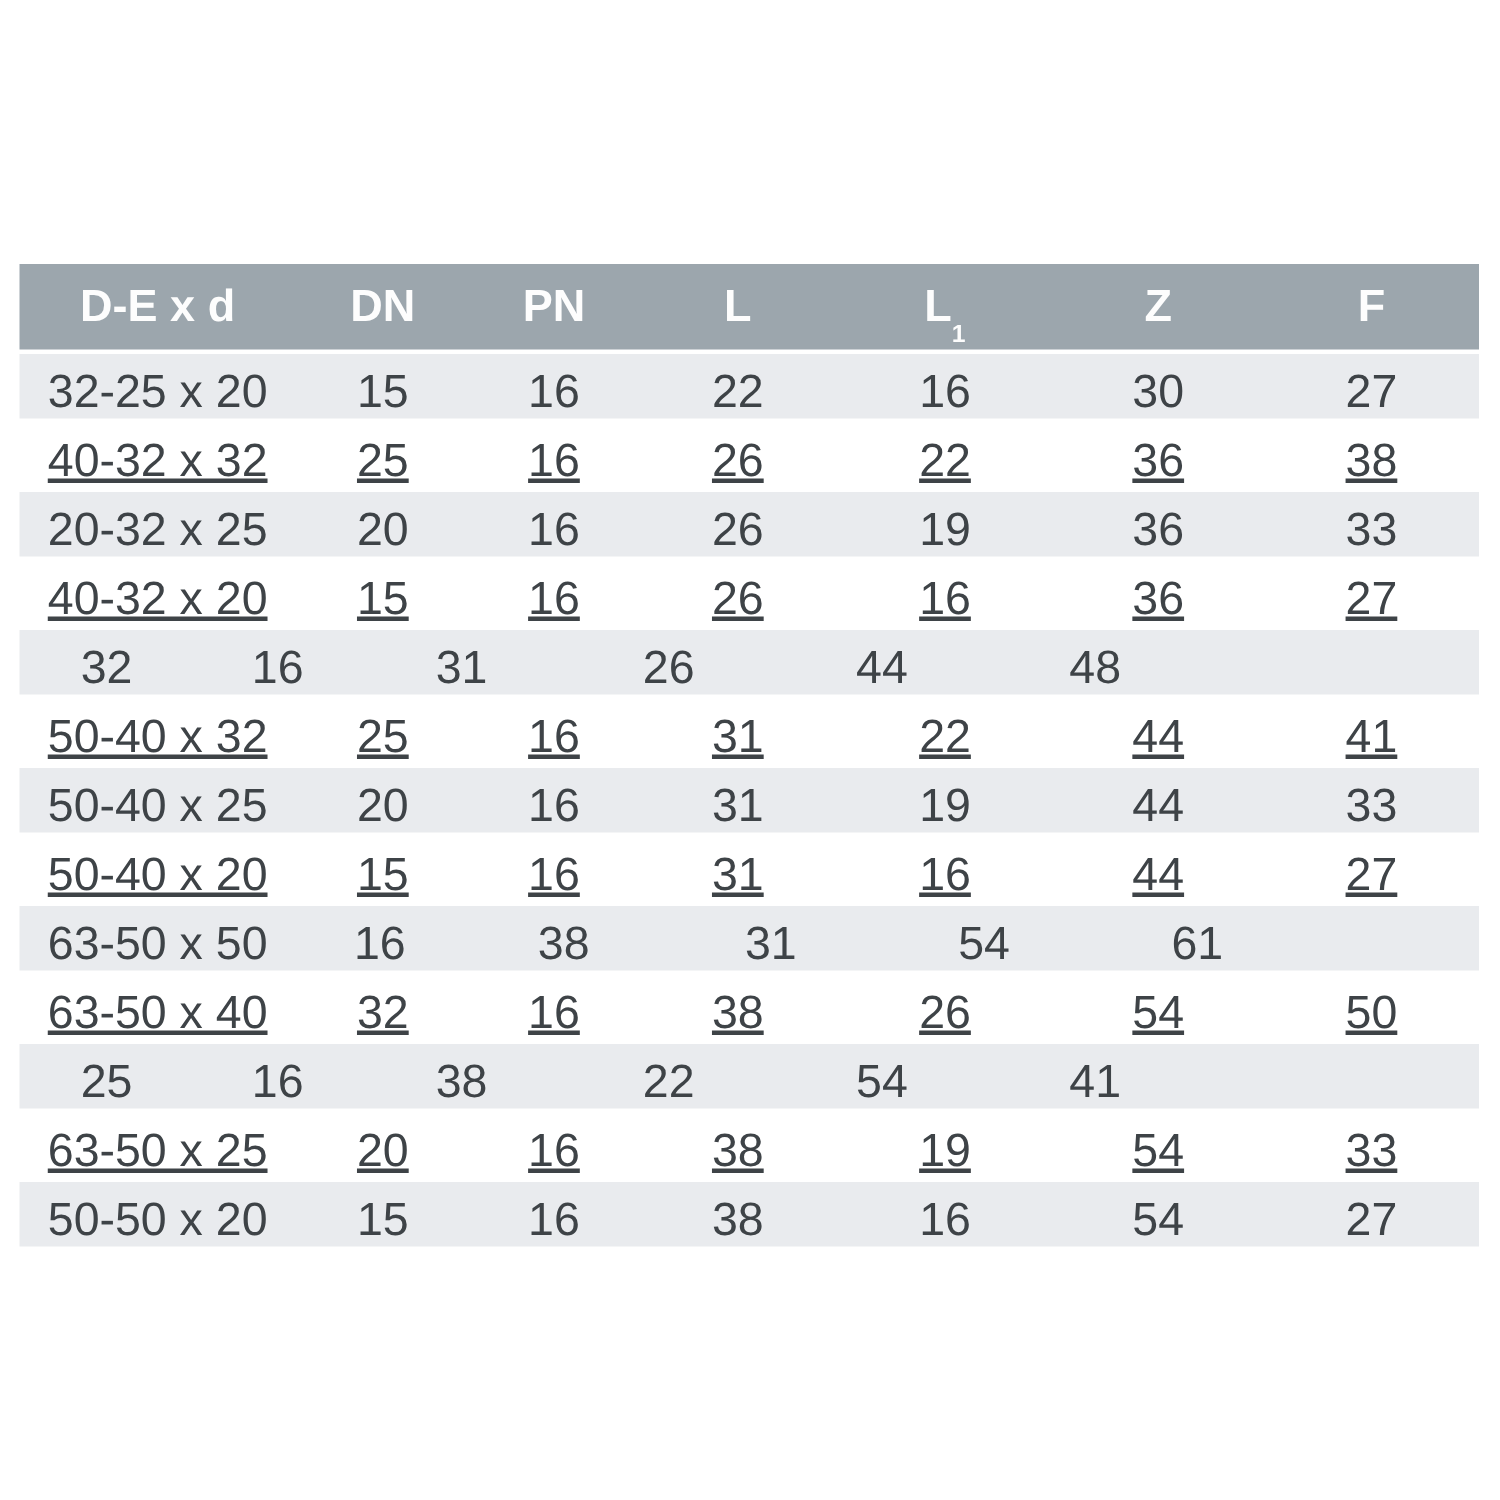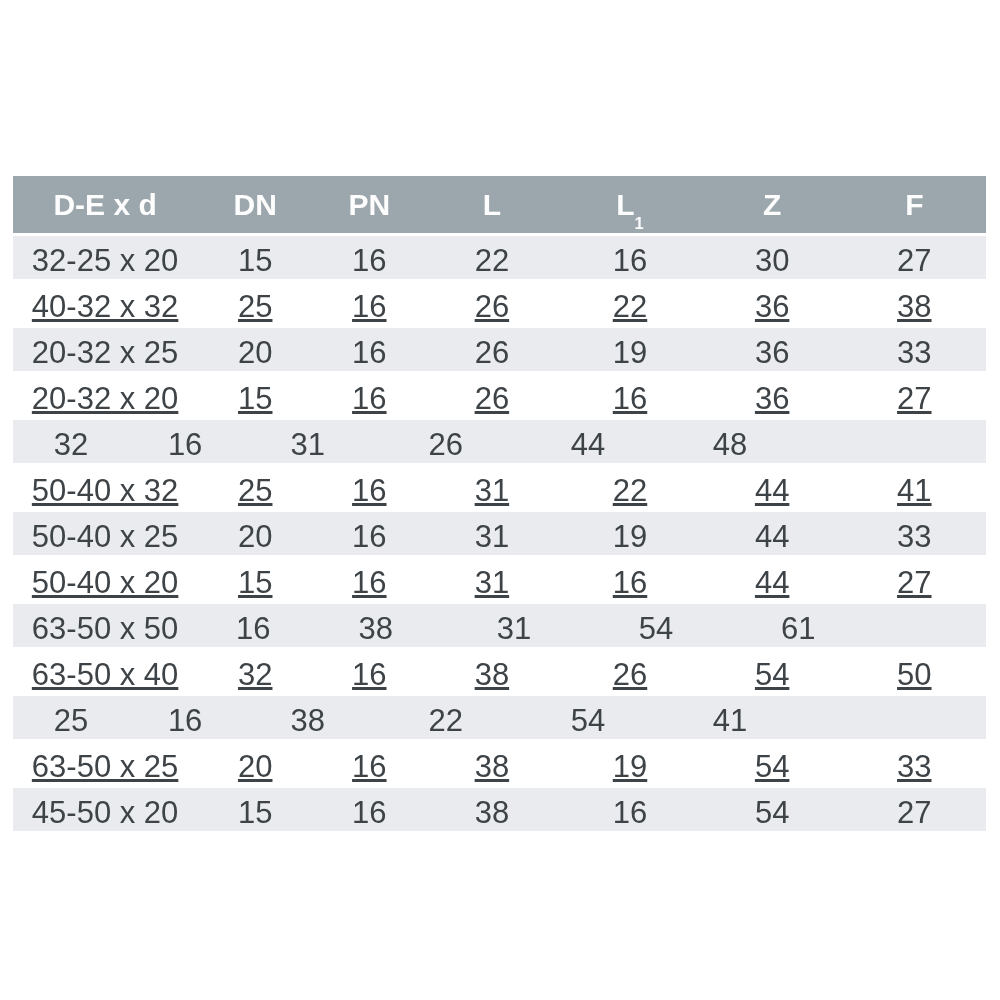--- a/index.html
+++ b/index.html
@@ -123,21 +123,21 @@
         <div class="trow drow stripe">
           <div class="cell c0">20-32 x 25</div>
           <div class="cell c1">20</div>
           <div class="cell c2">16</div>
           <div class="cell c3">26</div>
           <div class="cell c4">19</div>
           <div class="cell c5">36</div>
           <div class="cell c6">33</div>
         </div>
         <div class="trow drow plain">
-          <div class="cell c0">20-32 x 20</div>
+          <div class="cell c0">40-32 x 20</div>
           <div class="cell c1">15</div>
           <div class="cell c2">16</div>
           <div class="cell c3">26</div>
           <div class="cell c4">16</div>
           <div class="cell c5">36</div>
           <div class="cell c6">27</div>
         </div>
         <div class="trow drow stripe">
           <div class="cell c1">32</div>
           <div class="cell c2">16</div>
@@ -201,21 +201,21 @@
         <div class="trow drow plain">
           <div class="cell c0">63-50 x 25</div>
           <div class="cell c1">20</div>
           <div class="cell c2">16</div>
           <div class="cell c3">38</div>
           <div class="cell c4">19</div>
           <div class="cell c5">54</div>
           <div class="cell c6">33</div>
         </div>
         <div class="trow drow stripe">
-          <div class="cell c0">45-50 x 20</div>
+          <div class="cell c0">50-50 x 20</div>
           <div class="cell c1">15</div>
           <div class="cell c2">16</div>
           <div class="cell c3">38</div>
           <div class="cell c4">16</div>
           <div class="cell c5">54</div>
           <div class="cell c6">27</div>
         </div>
       </div>
 
   </div>

